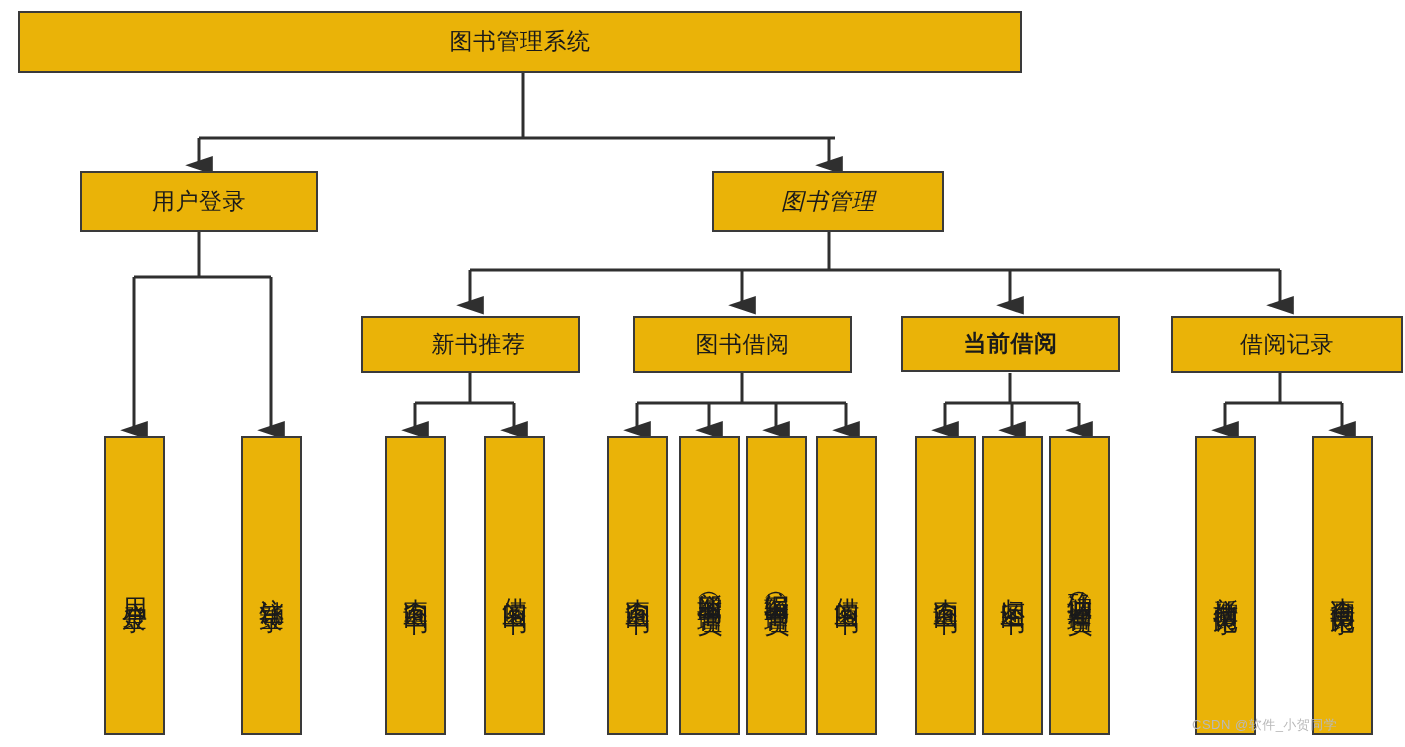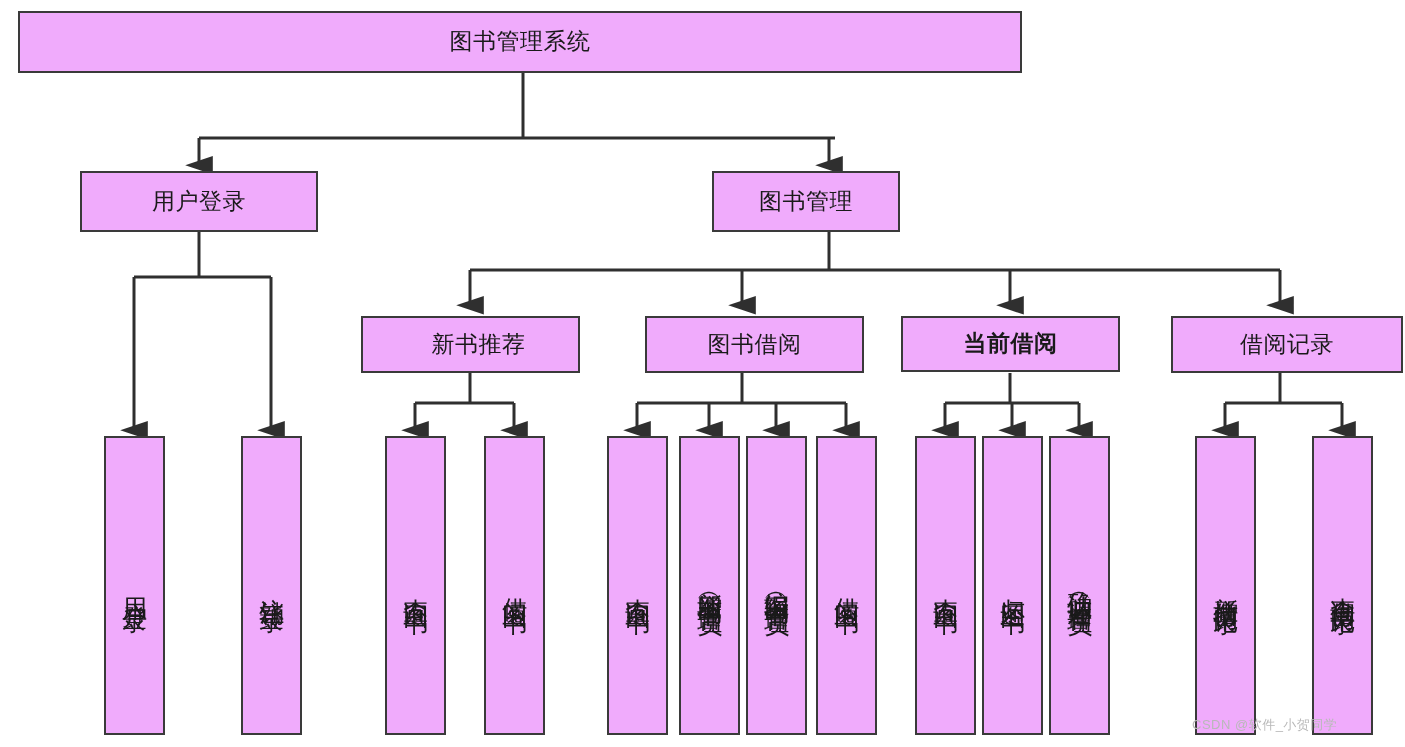--- a/index.html
+++ b/index.html
@@ -21,21 +21,21 @@
   #edge-layer {
     position: absolute;
     left: 0;
     top: 0;
     width: 1405px;
     height: 747px;
   }
   .node {
     position: absolute;
     box-sizing: border-box;
-    background: #f0abfc;
+    background: #eab308;
     border: 2.5px solid #3a3a3a;
     display: flex;
     align-items: center;
     justify-content: center;
     color: #1a1a1a;
   }
   .node .node-label {
     display: block;
     text-align: center;
     line-height: 1.18;
@@ -129,29 +129,29 @@
   </svg>
 
   <div class="node horiz" style="left:18px; top:11px; width:1004px; height:62px;">
     <span class="node-label">图书管理系统</span>
   </div>
 
   <div class="node horiz" style="left:80px; top:171px; width:238px; height:61px;">
     <span class="node-label">用户登录</span>
   </div>
 
-  <div class="node horiz" style="left:712px; top:171px; width:188px; height:61px;">
+  <div class="node horiz" style="left:712px; top:171px; width:232px; height:61px;font-style:italic;">
     <span class="node-label">图书管理</span>
   </div>
 
   <div class="node horiz" style="left:361px; top:316px; width:219px; height:57px;padding-left:16px;">
     <span class="node-label">新书推荐</span>
   </div>
 
-  <div class="node horiz" style="left:633px; top:316px; width:219px; height:57px;margin-left:12px;">
+  <div class="node horiz" style="left:633px; top:316px; width:219px; height:57px;">
     <span class="node-label">图书借阅</span>
   </div>
 
   <div class="node horiz" style="left:901px; top:316px; width:219px; height:56px;font-weight:bold;">
     <span class="node-label">当前借阅</span>
   </div>
 
   <div class="node horiz" style="left:1171px; top:316px; width:232px; height:57px;">
     <span class="node-label">借阅记录</span>
   </div>

